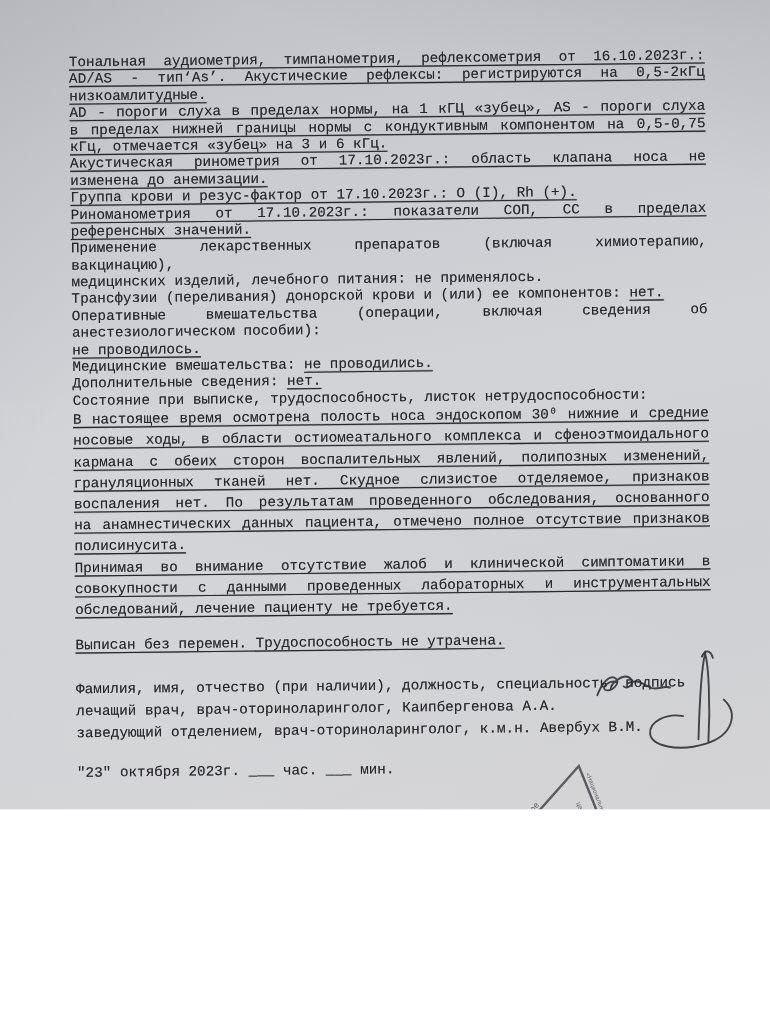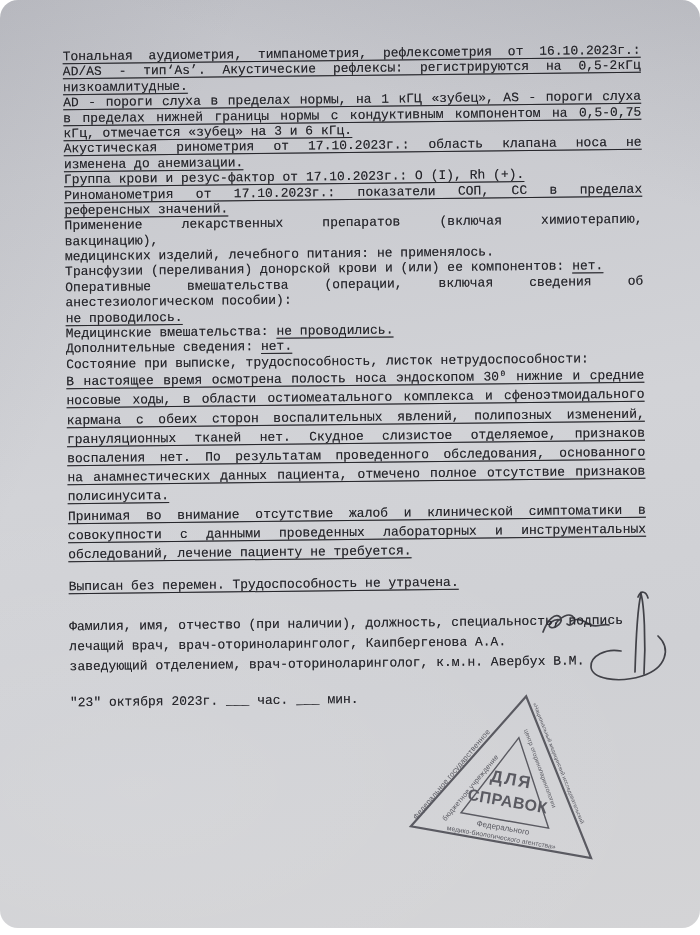--- a/index.html
+++ b/index.html
@@ -1,27 +1,26 @@
 <!DOCTYPE html>
 <html><head>
 <meta charset="utf-8">
 <style>
   html,body{margin:0;padding:0;}
   .photo{
     position:relative;
-    width:700px;height:928px;
+    width:700px;height:736px;
     overflow:hidden;
     background:
       radial-gradient(ellipse 900px 500px at 20% 85%, rgba(255,255,255,0.10), rgba(255,255,255,0) 60%),
       linear-gradient(115deg, rgba(110,112,122,0.10) 0%, rgba(110,112,122,0) 22%),
       linear-gradient(200deg, rgba(100,102,112,0.12) 0%, rgba(100,102,112,0) 18%),
       linear-gradient(170deg, #bfc0c6 0%, #c9cacf 18%, #d2d3d7 48%, #cfd0d4 72%, #d4d4d6 100%);
     font-family:"Liberation Mono","DejaVu Sans Mono",monospace;
     color:#26262b;
-    border-radius:18px;
   }
   .doc-content{
     position:absolute;left:0;top:0;width:700px;
     padding:46px 60px 0 62px;
     box-sizing:border-box;
     transform:rotate(-0.65deg);
     transform-origin:50% 0;
     font-size:13px;
     text-shadow:0 0 0.5px rgba(45,45,52,0.55);
   }

